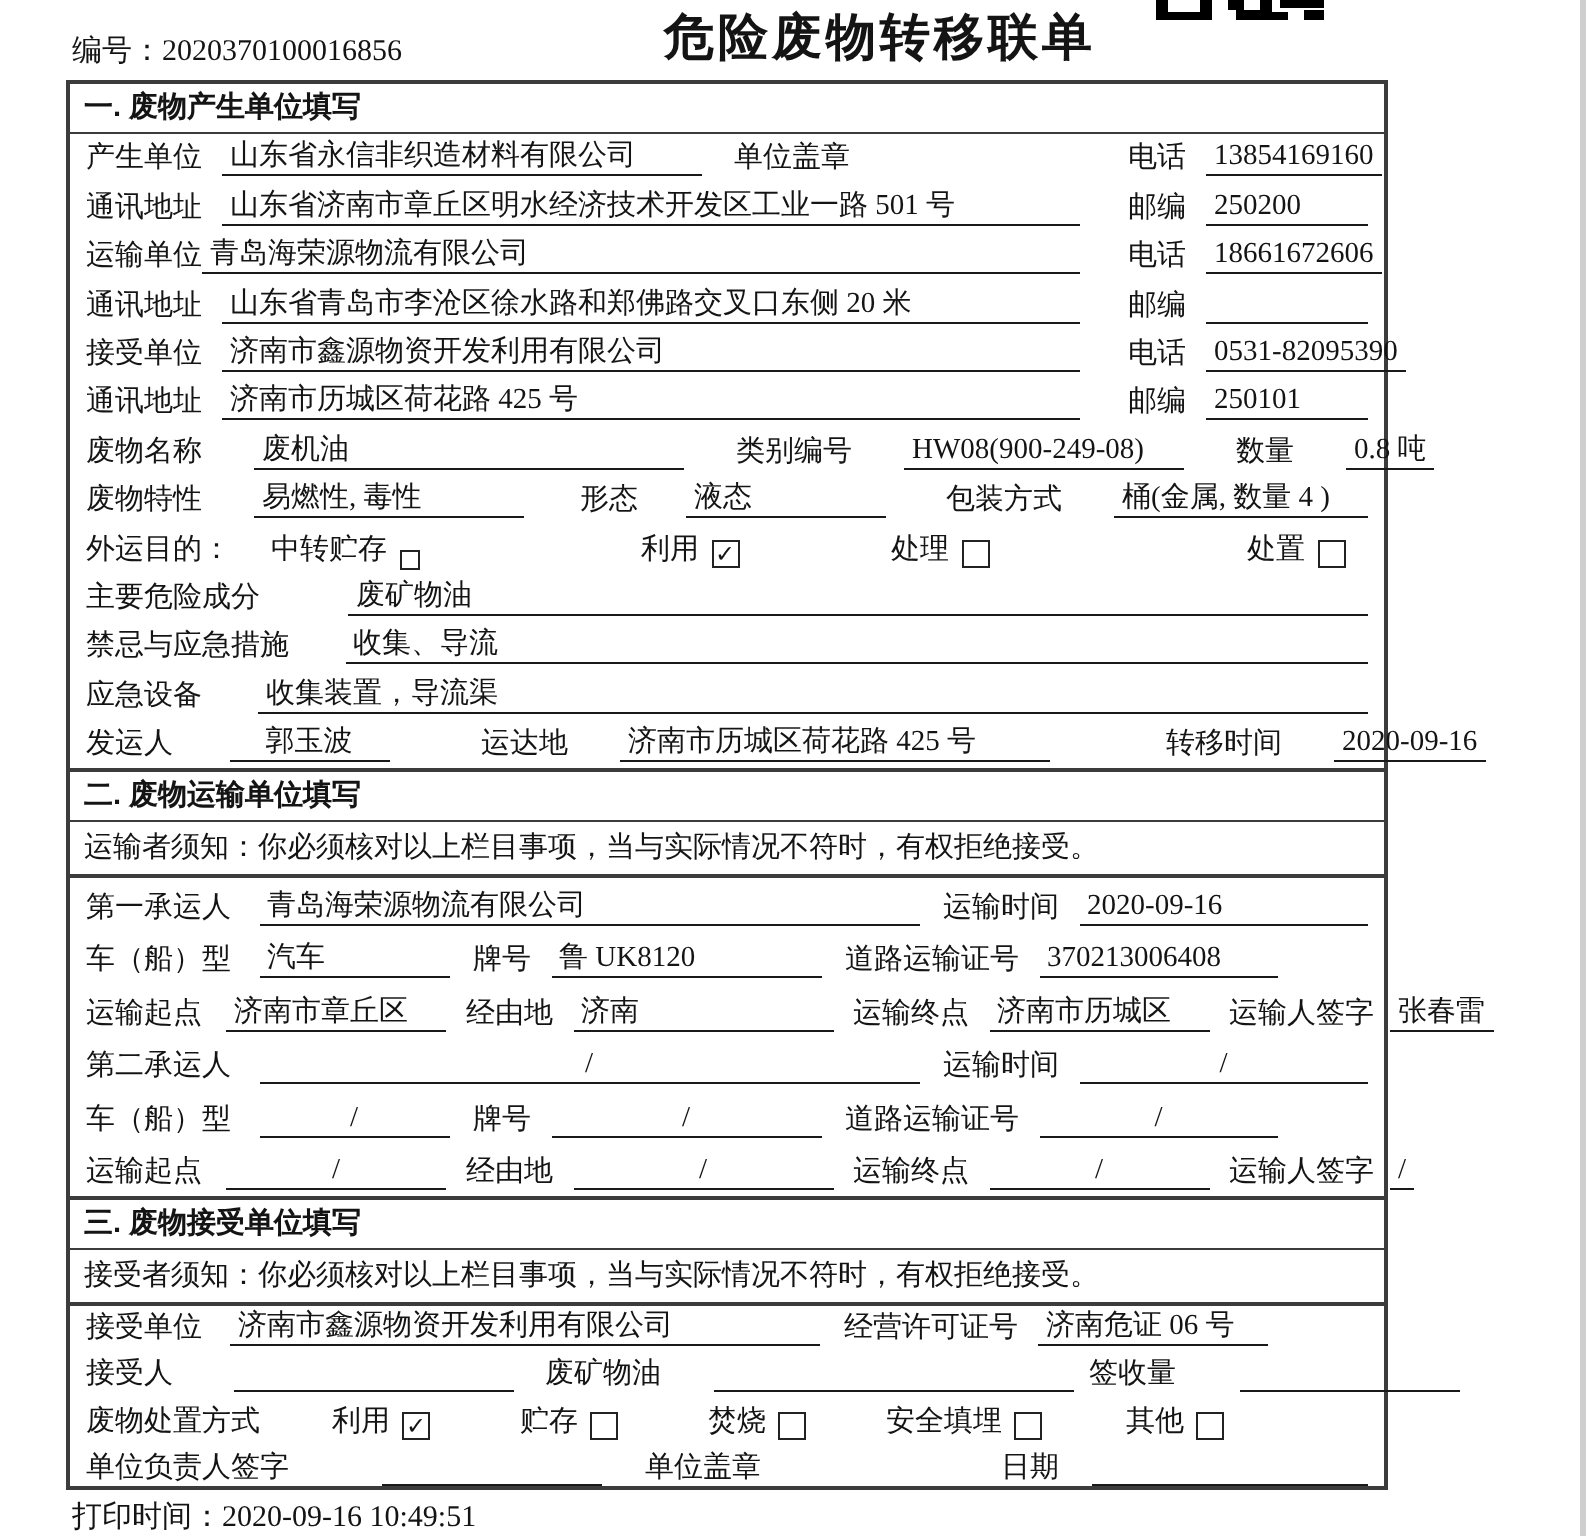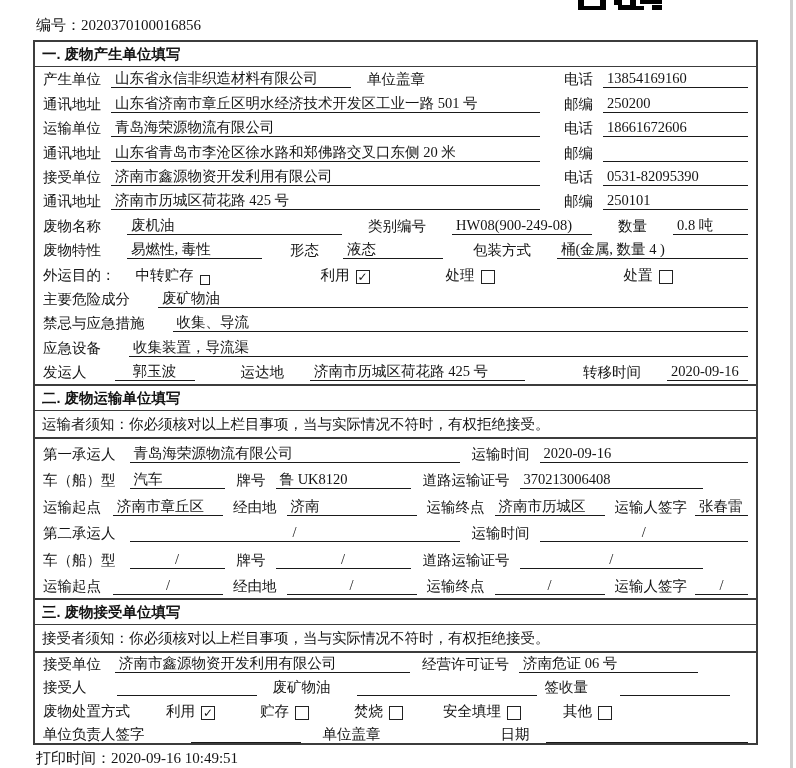--- a/index.html
+++ b/index.html
@@ -11,21 +11,21 @@
   .page{position:relative;width:796px;height:768px;background:#fff;}
   .edge-line{position:absolute;top:0;right:3px;width:3px;height:768px;background:#cfcfcf;}
   .qr{position:absolute;left:578px;top:0;}
   .serial{position:absolute;left:36px;top:16px;font-size:15px;white-space:nowrap;}
   .title{
     position:absolute;left:120px;top:2px;width:640px;margin:0;text-align:center;
     font-family:"Liberation Sans","DejaVu Sans",sans-serif;
     font-size:25px;font-weight:bold;letter-spacing:2px;
   }
   .form{
-    position:absolute;left:33px;top:40px;width:725px;height:705px;
+    position:absolute;left:33px;top:40px;width:661px;height:705px;
     border:2px solid #3c3c3c;box-sizing:border-box;
     display:flex;flex-direction:column;background:#fff;
   }
   .sec-h{
     flex:0 0 24px;line-height:24px;font-weight:bold;font-size:14.5px;
     font-family:"Liberation Sans","DejaVu Sans",sans-serif;
     padding-left:7px;border-bottom:1px solid #3c3c3c;box-sizing:border-box;
   }
   .sec-h.bt{border-top:2px solid #3c3c3c;}
   .notice{
@@ -69,20 +69,21 @@
     <rect x="36" y="0" width="8" height="5"></rect>
     <rect x="40" y="5" width="12" height="5"></rect>
     <rect x="52" y="0" width="6" height="10"></rect>
     <rect x="62" y="0" width="22" height="4"></rect>
     <rect x="58" y="6" width="8" height="4"></rect>
     <rect x="74" y="5" width="10" height="5"></rect>
   </svg>
 
   <div class="serial"><span>编号：</span><span>2020370100016856</span></div>
 
+  <h1 class="title">危险废物转移联单</h1>
 
   <div class="form">
 
     <div class="sec-h">一. 废物产生单位填写</div>
 
     <div class="srow r1">
       <div class="left">
         <span class="lbl" style="margin-right:10px">产生单位</span>
         <span class="val" style="flex:0 0 240px">山东省永信非织造材料有限公司</span>
         <span class="lbl" style="margin-left:16px">单位盖章</span>
@@ -99,21 +100,21 @@
         <span class="val fill" style="margin-right:8px">山东省济南市章丘区明水经济技术开发区工业一路 501 号</span>
       </div>
       <div class="right">
         <span class="lbl" style="margin-right:10px">邮编</span>
         <span class="val fill">250200</span>
       </div>
     </div>
 
     <div class="srow r1">
       <div class="left">
-        <span class="lbl" style="margin-right:10px">运输单位</span>
+        <span class="lbl" style="">运输单位</span>
         <span class="val fill" style="margin-right:8px">青岛海荣源物流有限公司</span>
       </div>
       <div class="right">
         <span class="lbl" style="margin-right:10px">电话</span>
         <span class="val fill">18661672606</span>
       </div>
     </div>
 
     <div class="srow r1">
       <div class="left">
@@ -180,21 +181,21 @@
         <span class="lbl">处理</span>
         <span class="cb"></span>
       </span>
       <span class="cbg" style="margin-left:113px">
         <span class="lbl">处置</span>
         <span class="cb"></span>
       </span>
     </div>
 
     <div class="srow r1">
-      <span class="lbl" style="margin-right:12px">主要危险成分</span>
+      <span class="lbl" style="margin-right:28px">主要危险成分</span>
       <span class="val fill">废矿物油</span>
     </div>
 
     <div class="srow r1">
       <span class="lbl" style="margin-right:12px">禁忌与应急措施</span>
       <span class="val fill">收集、导流</span>
     </div>
 
     <div class="srow r1">
       <span class="lbl" style="margin-right:12px">应急设备</span>

